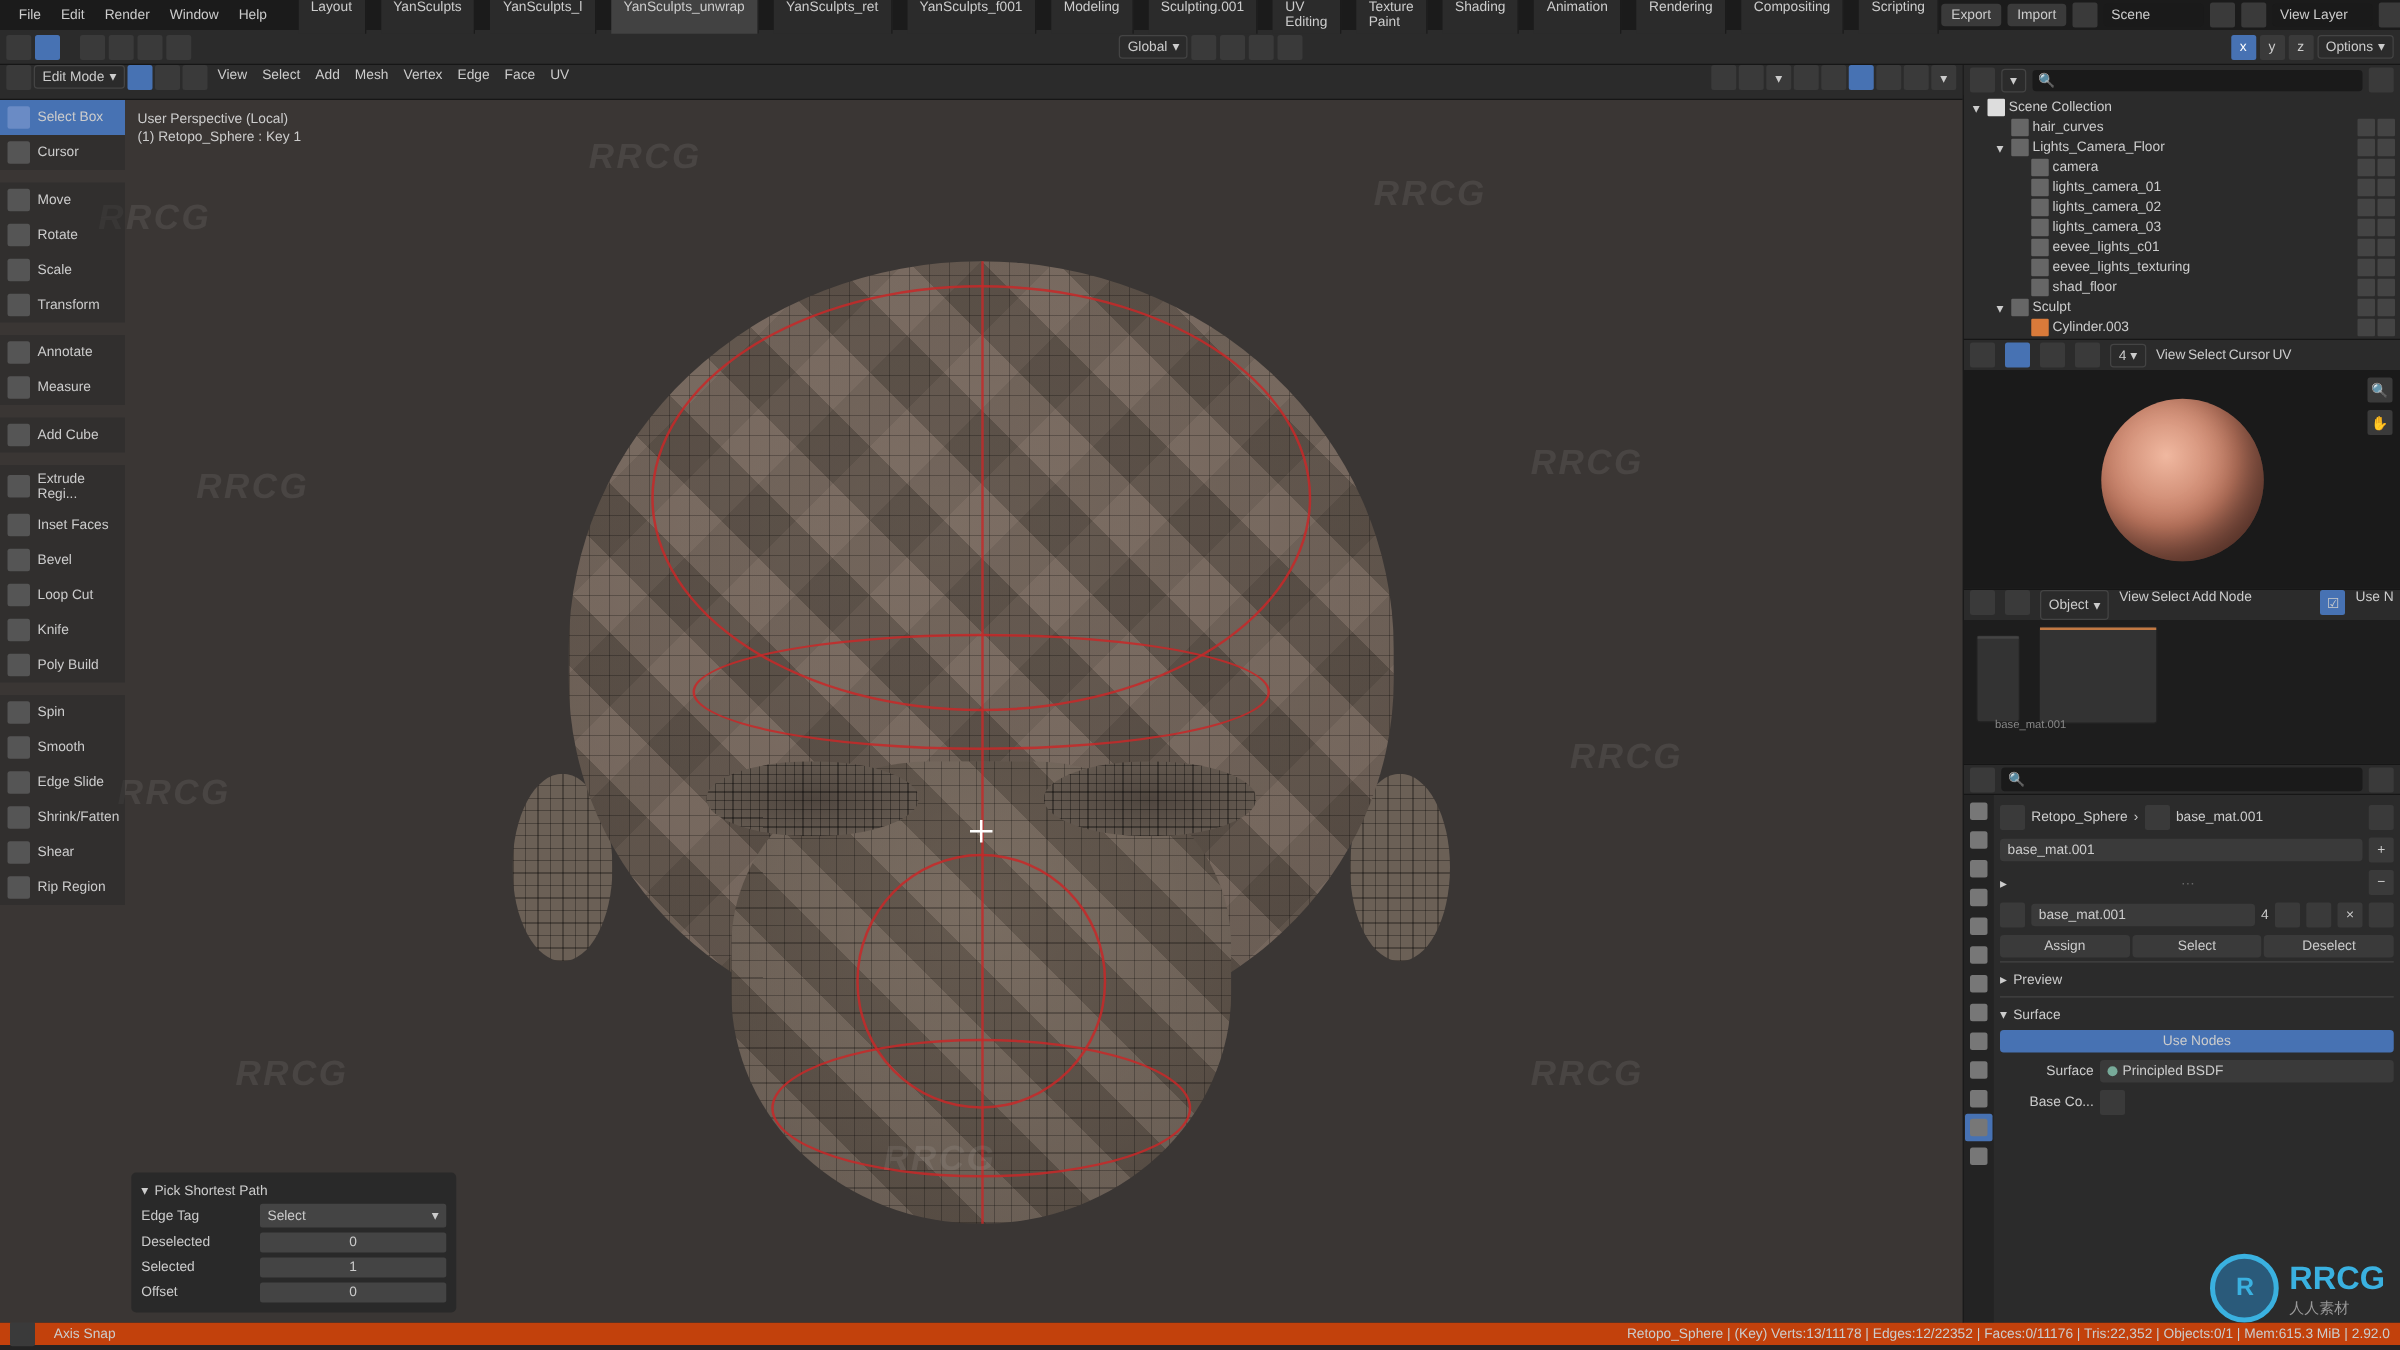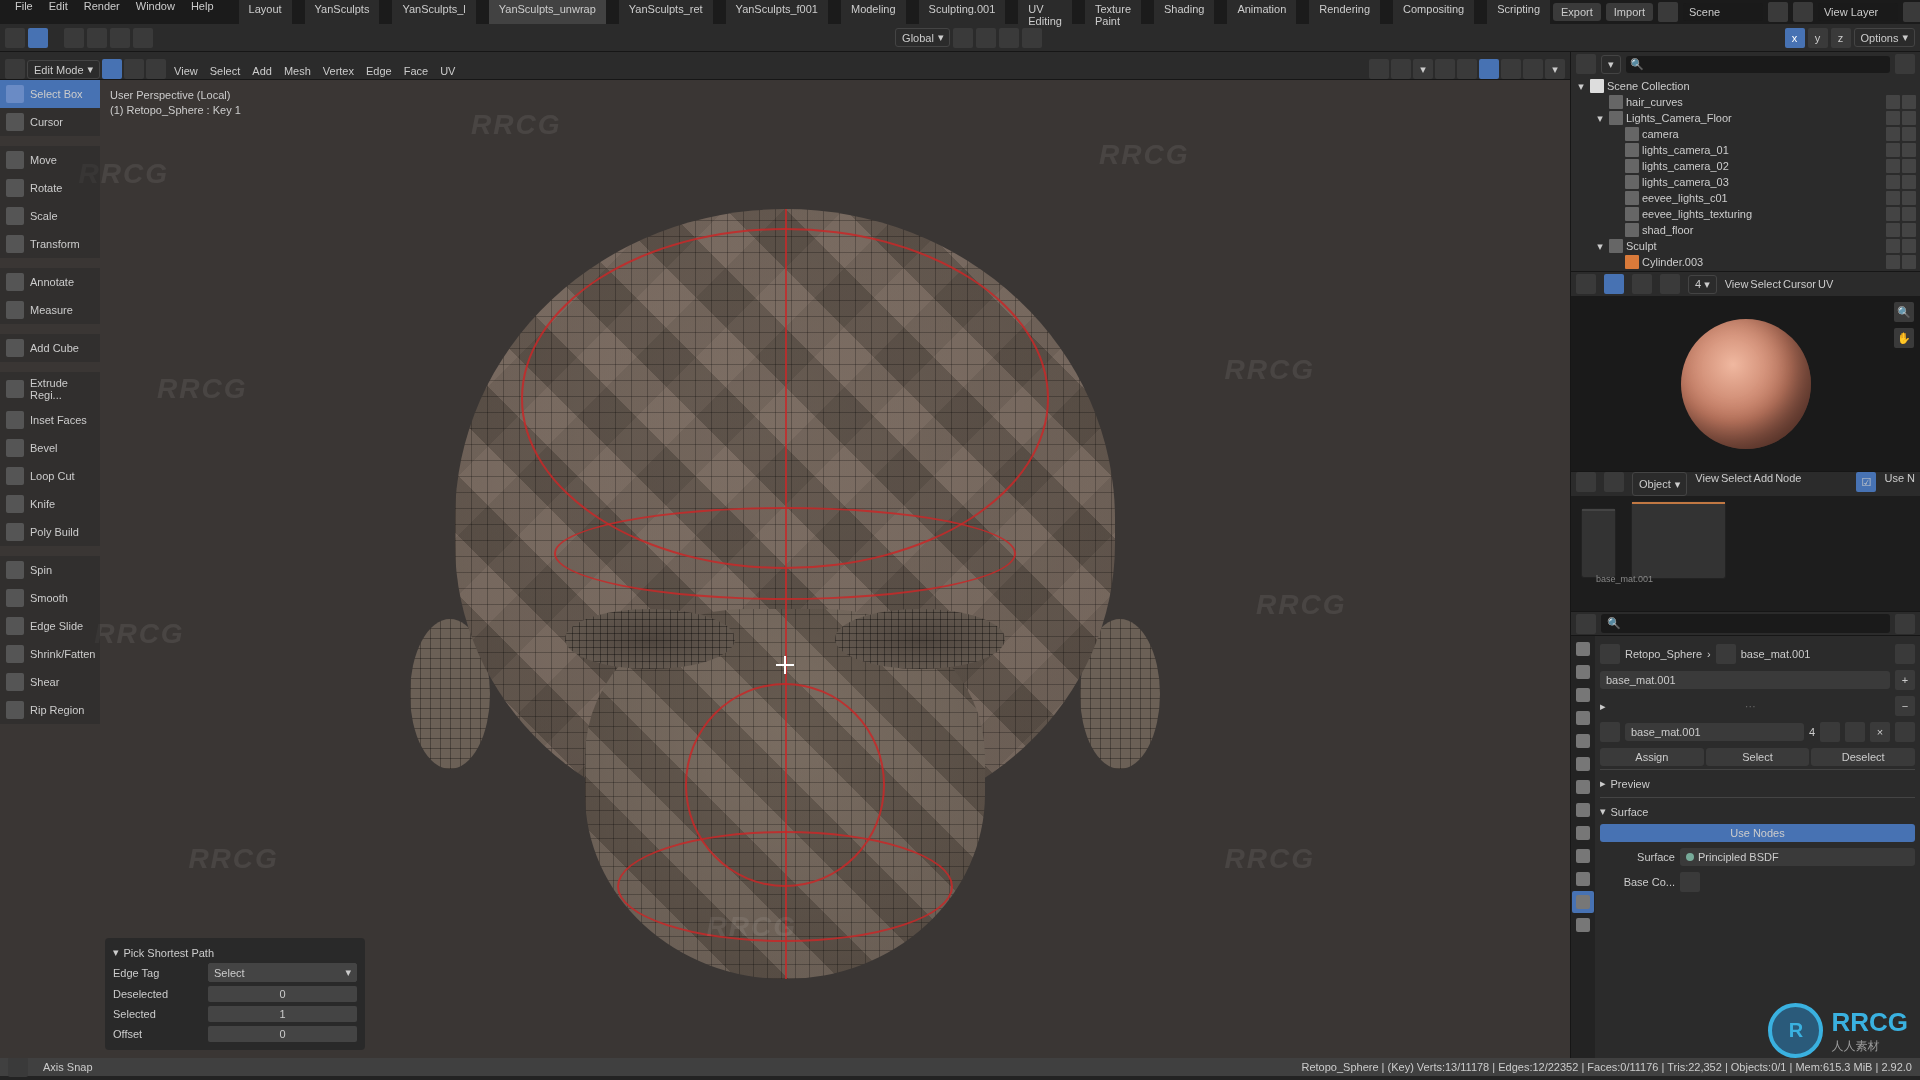--- a/index.html
+++ b/index.html
@@ -1,32 +1,32 @@
 <!DOCTYPE html>
 <html><head>
 <meta charset="utf-8">
 <style>
 *{margin:0;padding:0;box-sizing:border-box;font-family:sans-serif;font-size:11px;color:#ccc;user-select:none}
 body{background:#232323;width:1920px;height:1080px;overflow:hidden;position:relative}
-.top-menu{height:24px;background:#1b1b1b;display:flex;padding:0 5px;gap:2px}
+.top-menu{height:24px;background:#1b1b1b;display:flex;align-items:center;padding:0 5px;gap:2px}
 .top-menu .logo{width:18px;height:18px;background:#405060;border-radius:3px}
 .top-menu .mitem{padding:2px 8px;cursor:pointer}
 .top-menu .tabs{display:flex;margin-left:15px;gap:12px}
 .top-menu .tab{padding:3px 10px;background:#2b2b2b;border-right:1px solid #1b1b1b;cursor:pointer}
 .top-menu .tab.active{background:#424242}
 .top-menu .right{margin-left:auto;display:flex;align-items:center;gap:5px}
 .top-menu .btn{padding:3px 8px;background:#3a3a3a;border-radius:3px;cursor:pointer}
 .top-menu .field{background:#1a1a1a;padding:3px 6px;border-radius:3px;min-width:80px}
 .header2{height:28px;background:#2b2b2b;display:flex;align-items:center;padding:0 5px;gap:3px;border-bottom:1px solid #161616}
 .icon-btn{width:20px;height:20px;background:#3a3a3a;border-radius:2px;display:inline-flex;align-items:center;justify-content:center;cursor:pointer}
 .icon-btn.active{background:#4772b3}
 .dropdown{background:#2b2b2b;border:1px solid #444;padding:2px 6px;border-radius:3px;display:flex;align-items:center;gap:4px;cursor:pointer}
 .main-area{display:flex;height:calc(100% - 52px - 22px)}
 .viewport-wrap{flex:1;display:flex;flex-direction:column;position:relative}
-.vp-header{height:28px;background:#2b2b2b;display:flex;align-items:flex-end;padding:0 5px;gap:2px;border-bottom:1px solid #161616}
+.vp-header{height:28px;background:#2b2b2b;display:flex;align-items:flex-start;padding:0 5px;gap:2px;border-bottom:1px solid #161616}
 .vp-header .menu{padding:2px 6px;cursor:pointer}
 .viewport{flex:1;position:relative;background:#3a3634;overflow:hidden}
 .toolbar-left{position:absolute;left:0;top:0;width:100px;display:flex;flex-direction:column;z-index:5}
 .tool{display:flex;align-items:center;gap:6px;padding:5px 6px;cursor:pointer;background:rgba(40,40,40,0.5)}
 .tool.active{background:#4772b3}
 .tool .ticon{width:18px;height:18px;background:#555;border-radius:2px;flex-shrink:0}
 .tool.active .ticon{background:#6a8bc5}
 .sep{height:10px}
 .overlay-text{position:absolute;left:110px;top:8px;font-size:11px;line-height:1.4;color:#ddd}
 .op-panel{position:absolute;left:105px;bottom:8px;width:260px;background:rgba(40,40,40,0.9);border-radius:4px;padding:6px 8px}
@@ -65,21 +65,21 @@
 .props-tabs{width:24px;background:#232323;display:flex;flex-direction:column;gap:1px;padding-top:2px}
 .props-tab{width:22px;height:22px;display:flex;align-items:center;justify-content:center;cursor:pointer;border-radius:2px;margin:0 1px}
 .props-tab.active{background:#4772b3}
 .props-tab .picon{width:14px;height:14px;background:#777;border-radius:2px}
 .props-content{flex:1;padding:5px;overflow:hidden}
 .prop-row{display:flex;align-items:center;gap:5px;padding:3px 0}
 .prop-field{flex:1;background:#3a3a3a;padding:3px 6px;border-radius:3px}
 .prop-btn{padding:3px 10px;background:#3a3a3a;border-radius:3px;cursor:pointer;text-align:center}
 .prop-btn.blue{background:#4772b3}
 .panel-section{border-top:1px solid #444;padding:4px 0}
-.status-bar{height:18px;background:#404040;display:flex;align-items:center;padding:0 8px;gap:15px;font-size:10px;color:#999}
+.status-bar{height:18px;background:#c2410c;display:flex;align-items:center;padding:0 8px;gap:15px;font-size:10px;color:#999}
 .status-bar .sright{margin-left:auto}
 .head-render{position:absolute;inset:0;display:flex;align-items:center;justify-content:center}
 .head{width:700px;height:760px;position:relative;top:20px}
 .head-sphere{position:absolute;left:50%;top:0;transform:translateX(-50%);
   width:660px;height:620px;border-radius:50% 50% 46% 46%;
   background:
     repeating-linear-gradient(0deg,rgba(0,0,0,0.25) 0 1px,transparent 1px 16px),
     repeating-linear-gradient(90deg,rgba(0,0,0,0.25) 0 1px,transparent 1px 16px),
     repeating-linear-gradient(45deg,rgba(120,105,95,0.55) 0 42px,rgba(80,70,62,0.55) 42px 84px),
     repeating-linear-gradient(-45deg,rgba(120,105,95,0.5) 0 42px,rgba(80,70,62,0.5) 42px 84px),

